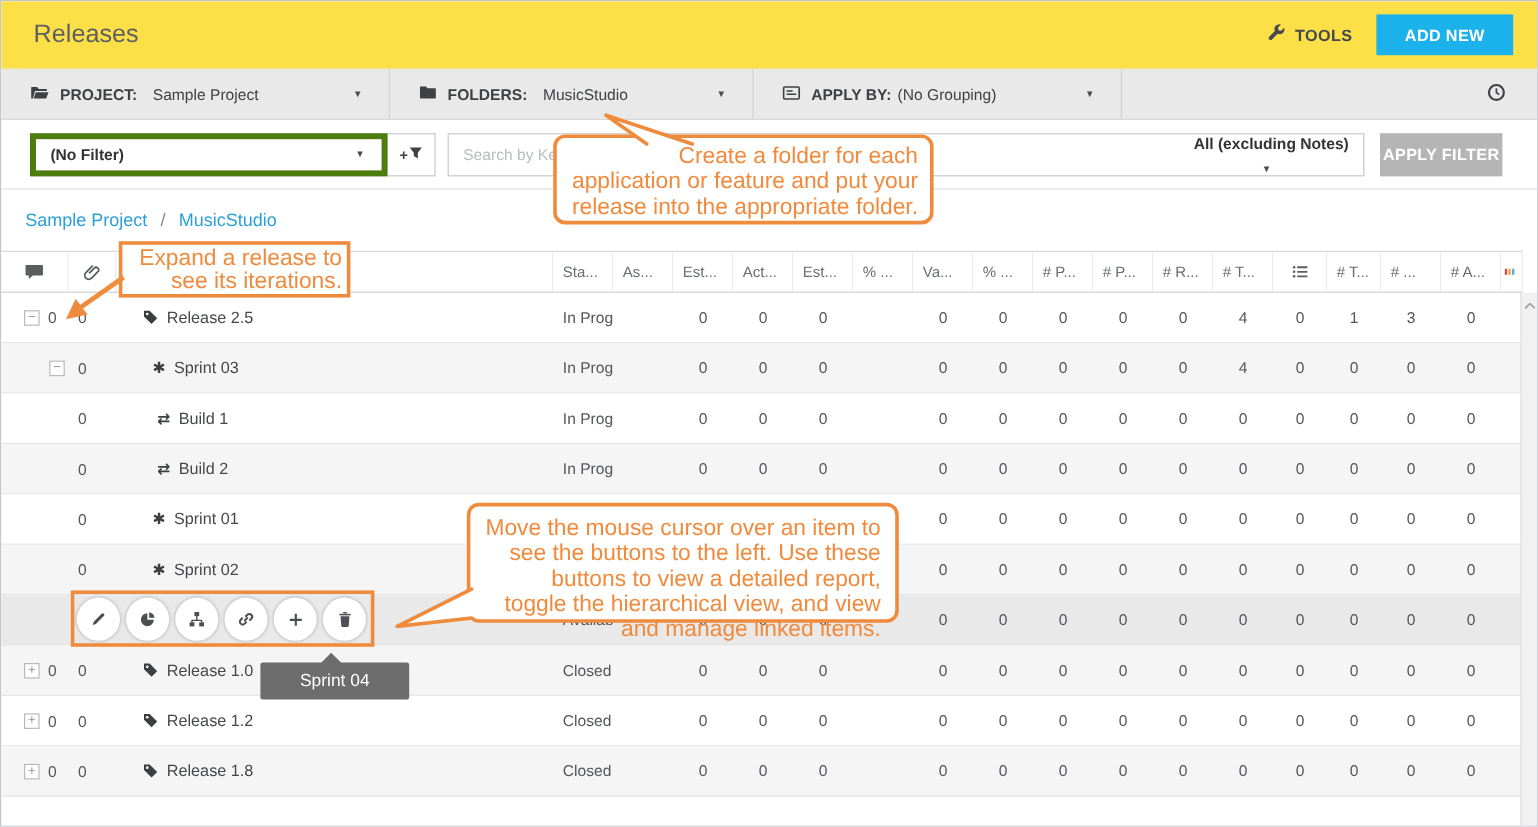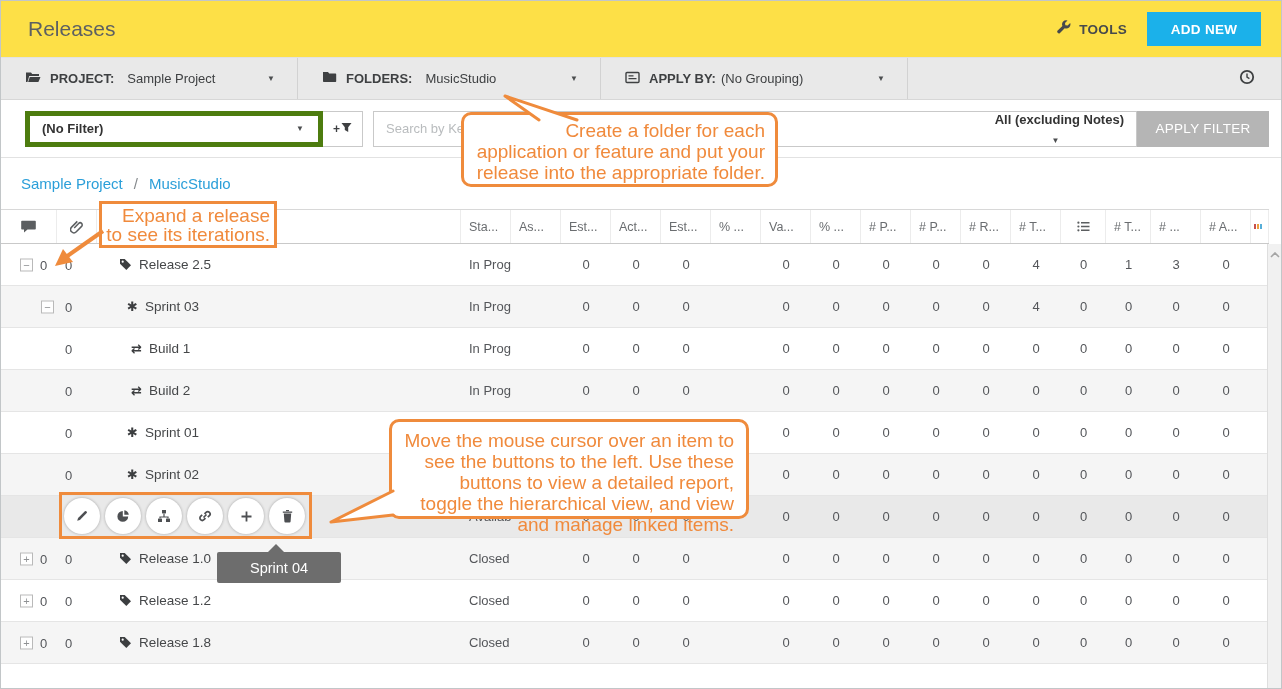--- a/index.html
+++ b/index.html
@@ -10,35 +10,35 @@
   .titlebar { height:57px; display:flex; align-items:center; padding:0 20px 0 27px; border-bottom:1px solid #e2e2e2; background:#fde047; }
   .title { font-size:21px; color:#5d6062; }
   .tools-btn { margin-left:auto; display:flex; align-items:center; gap:8px; color:#474a4c; font-size:13.5px; font-weight:bold; letter-spacing:.3px; cursor:pointer; }
   .addnew-btn { margin-left:20px; width:114px; height:34px; background:#1bb1ea; color:#fff; font-size:13.5px; font-weight:bold; letter-spacing:.3px; display:flex; align-items:center; justify-content:center; cursor:pointer; }
 
   
   .toolbar { height:42px; background:#e9e9e9; border-bottom:1px solid #d7d7d7; display:flex; align-items:stretch; font-size:13px; color:#3e4042; }
   .tb-sec { display:flex; align-items:center; gap:9px; border-right:1px solid #d2d2d2; padding:0 14px 0 24px; }
   .tb-sec .lbl { font-weight:bold; }
   .tb-sec .val { margin-left:4px; }
-  .tb-sec.s1 { width:297px; } .tb-sec.s2 { width:303px; } .tb-sec.s3 { width:307px; }
+  .tb-sec.s1 { width:324px; } .tb-sec.s2 { width:303px; } .tb-sec.s3 { width:307px; }
   .caret { margin-left:auto; font-size:8px; color:#4c4e50; padding-right:8px; }
   .tb-right { margin-left:auto; display:flex; align-items:center; padding-right:26px; }
 
   
   .filterrow { height:58px; display:flex; align-items:center; border-bottom:1px solid #e2e2e2; background:#fff; }
   .nofilter { margin-left:24px; width:298px; height:36px; border:5px solid #4d7c0f; display:flex; align-items:center; padding:0 12px; font-size:13px; font-weight:bold; color:#333; }
   .nofilter .caret { padding-right:2px; }
   .addfilter { width:40px; height:36px; border:1px solid #c9c9c9; border-left:none; display:flex; align-items:center; justify-content:center; gap:1px; color:#3e4042; font-weight:bold; font-size:12px; cursor:pointer; }
   .searchbox { margin-left:10px; width:764px; height:36px; border:1px solid #c9c9c9; display:flex; align-items:center; padding:0 12px; }
   .searchbox input { border:none; outline:none; flex:1; font-size:13px; color:#444; font-family:inherit; }
   .searchbox input::placeholder { color:#b9bcbe; }
   .scope { display:flex; align-items:center; gap:9px; font-size:13px; font-weight:bold; color:#333; white-space:nowrap;flex-direction:column; }
   .scope .caret { margin-left:0; }
-  .applyfilter { margin-left:0; width:132px; height:36px; background:#b5b5b5; color:#fff; font-size:13.5px; font-weight:normal; letter-spacing:.3px; display:flex; align-items:center; justify-content:center; cursor:pointer; }
+  .applyfilter { margin-left:13px; width:102px; height:36px; background:#b5b5b5; color:#fff; font-size:13.5px; font-weight:bold; letter-spacing:.3px; display:flex; align-items:center; justify-content:center; cursor:pointer; }
 
   
   .crumbbar { height:51px; display:flex; align-items:center; padding-left:20px; font-size:15px; }
   .crumb-link { color:#2b9fd9; cursor:pointer; }
   .crumb-sep { color:#85898c; margin:0 11px; }
 
   
   .tablewrap { position:relative; }
   :root { --cols: 56px 40px 364px 50px 50px 50px 50px 50px 50px 50px 50px 50px 50px 50px 50px 45px 45px 50px 50px 18px; }
   .thead { display:grid; grid-template-columns:var(--cols); height:35px; border-top:1px solid #d8d8d8; border-bottom:1px solid #c9c9c9; background:#fff; width:1268px; }
@@ -58,21 +58,21 @@
   .build-glyph { font-size:13px; font-weight:bold; color:#3c3e40; }
 
   
   .vscroll { position:absolute; right:0; top:243px; width:14px; height:444px; background:#f1f1f1; border-left:1px solid #dedede; display:flex; justify-content:center; }
   .vscroll svg { margin-top:8px; }
 
   
   .callout { position:absolute; background:#fff; border:3px solid #ef8b3c; color:#f08a3c; font-size:19px; text-align:right; z-index:30; }
   .callout.rounded { border-radius:10px; }
   .co-top { left:460px; top:111px; width:317px; height:75px; padding:5px 10px; line-height:21px; }
-  .co-expand { left:98px; top:200px; width:178px; height:47px; padding:2px 4px; line-height:19px; }
+  .co-expand { left:98px; top:200px; width:193px; height:47px; padding:2px 4px; line-height:19px; }
   .co-hover { left:388px; top:418px; width:360px; height:100px; padding:8px 12px; line-height:21px; }
   .tailsvg { position:absolute; z-index:31; }
   .ann-rect { position:absolute; left:58px; top:491px; width:253px; height:47px; border:3px solid #ef8b3c; z-index:25; }
   .hoverbtns { position:absolute; top:497px; z-index:26; }
   .cbtn { position:absolute; width:36px; height:36px; border-radius:50%; background:#fff; box-shadow:0 0 3px rgba(0,0,0,.3); display:flex; align-items:center; justify-content:center; cursor:pointer; }
   .tooltip { position:absolute; left:216px; top:551px; width:124px; height:31px; background:#6d6d6d; border-radius:2px; color:#fff; font-size:14.5px; display:flex; align-items:center; justify-content:center; z-index:28; }
   .tooltip-tri { position:absolute; left:266px; top:543px; width:0; height:0; border-left:9px solid transparent; border-right:9px solid transparent; border-bottom:9px solid #6d6d6d; z-index:28; }
 </style>
 </head>
 <body>

